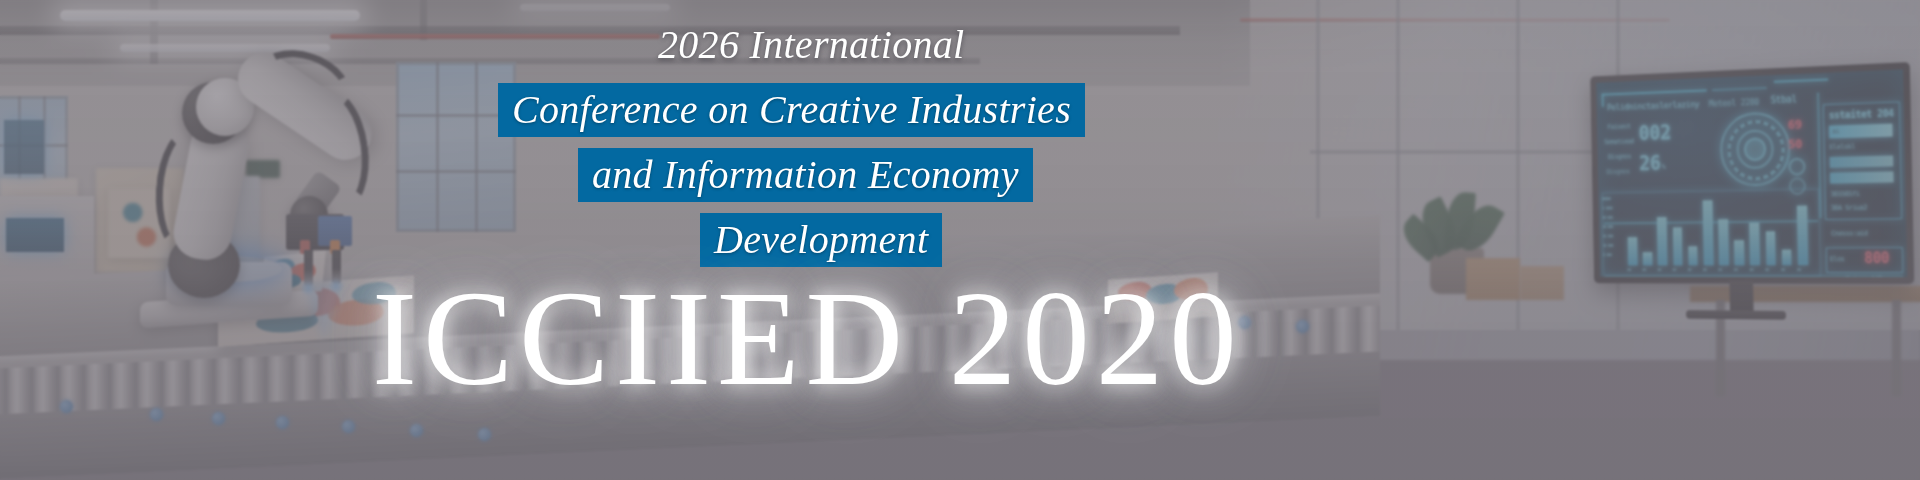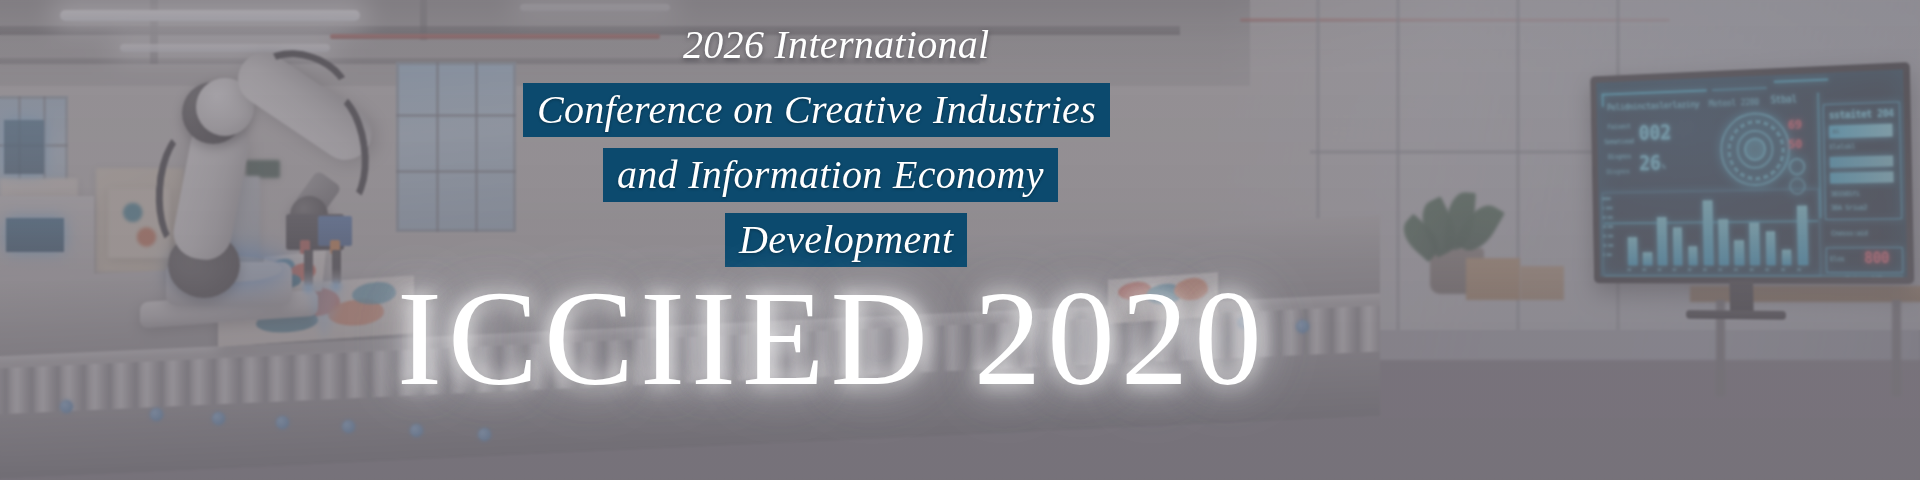--- a/index.html
+++ b/index.html
@@ -378,36 +378,35 @@
     position: absolute; inset: 0;
     background: linear-gradient(180deg, rgba(128,124,130,.18) 0%, rgba(120,115,122,.30) 60%, rgba(112,108,116,.34) 100%);
     pointer-events: none;
   }
 
   
   .text-layer {
     position: absolute;
     inset: 0;
     z-index: 40;
-    margin-left: 25px;
   }
 
   .title-line {
     position: absolute;
     color: #ffffff;
     font-style: italic;
     font-size: 40px;
     line-height: 54px;
     height: 54px;
     white-space: nowrap;
     letter-spacing: .3px;
     text-shadow: 0 1px 3px rgba(0,0,0,.35);
   }
   .title-line.barred {
-    background: #0c4a6e;
+    background: #0369a1;
     padding: 0 14px;
   }
   .title-line.plain {
     text-shadow: 0 2px 5px rgba(40,40,48,.55);
   }
 
   #title-1 { left: 658px; top: 18px; }
   #title-2 { left: 498px; top: 83px; }
   #title-3 { left: 578px; top: 148px; }
   #title-4 { left: 700px; top: 213px; }

